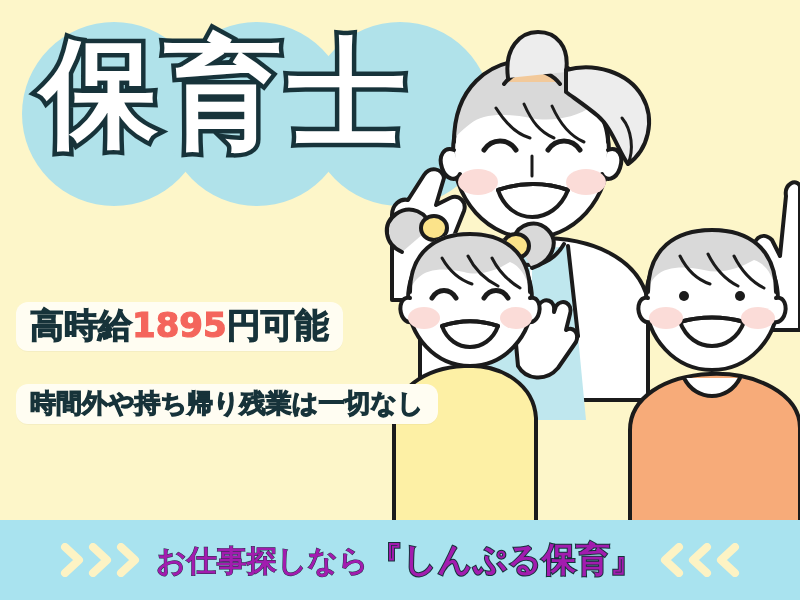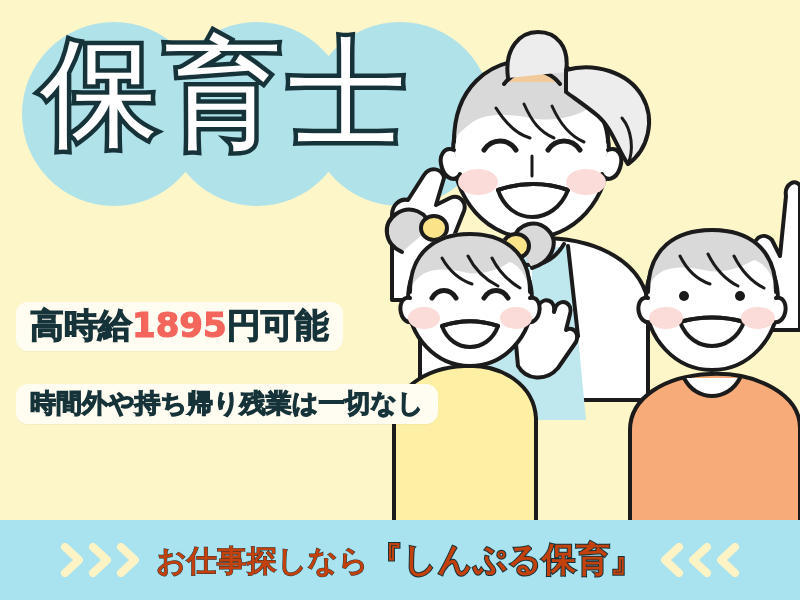--- a/index.html
+++ b/index.html
@@ -33,21 +33,21 @@
   .c2{left:143px;top:4px;  width:184px;height:184px;}
   .c3{left:286px;top:4px;  width:184px;height:184px;}
 
   
   .headline{
     position:absolute;
     left:40px; top:34px;
     font-size:118px;
     line-height:1;
     letter-spacing:6px;
-    font-weight:normal;
+    font-weight:bold;
     color:#ffffff;
     -webkit-text-stroke:9px #17333a;
     paint-order:stroke fill;
     white-space:nowrap;
     font-family:"DejaVu Sans","Liberation Sans",sans-serif;
   }
   .subhead{
     position:absolute;
     left:112px; top:196px;
     font-size:66px;
@@ -103,21 +103,21 @@
     gap:14px;
   }
   .chev{
     display:flex;align-items:center;gap:2px;
     flex:0 0 auto;
   }
   .chev svg{display:block;}
   .banner-text{
     font-size:30px;
     font-weight:bold;
-    color:#c2410c;
+    color:#a21caf;
     letter-spacing:0px;
     white-space:nowrap;
     -webkit-text-stroke:0.8px #15323a;
     paint-order:stroke fill;
   }
   .banner-text .brand{
     font-size:34px;
     -webkit-text-stroke:2px #15323a;
     paint-order:stroke fill;
   }

